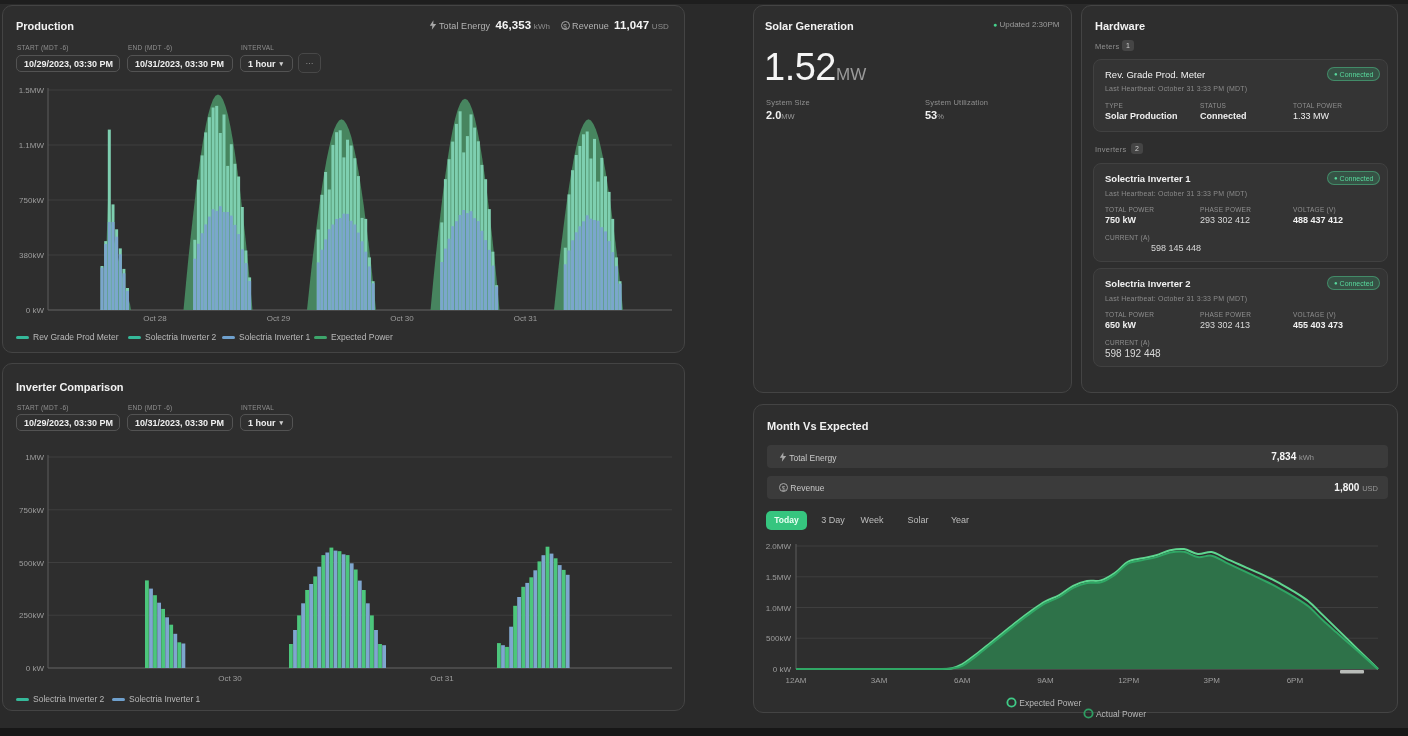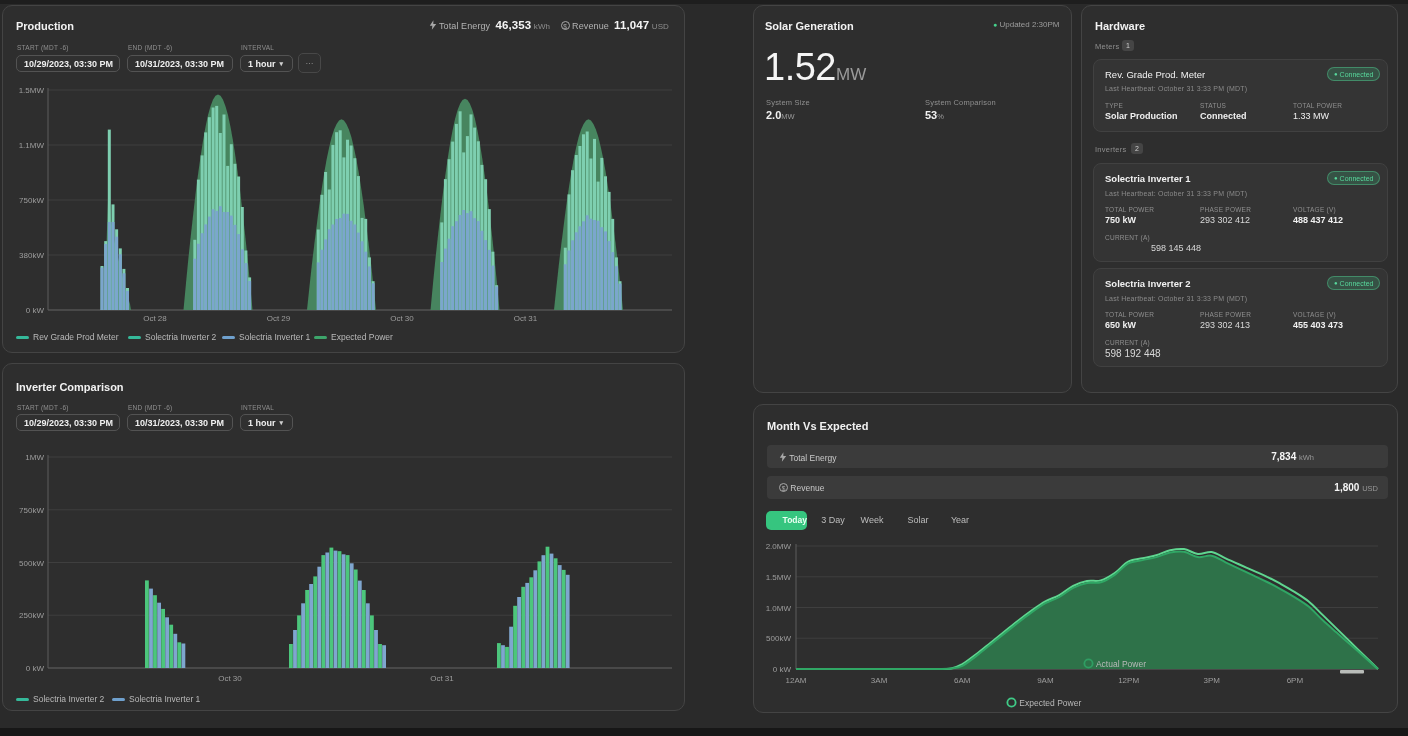--- a/index.html
+++ b/index.html
@@ -275,21 +275,21 @@
 <div style="position:absolute;left:16px;top:698px;width:13px;height:3px;border-radius:2px;background:#35b99a"></div>
 <div style="position:absolute;left:33px;top:694px;font-size:8.5px;color:#b9b9b9;white-space:nowrap">Solectria Inverter 2</div>
 <div style="position:absolute;left:112px;top:698px;width:13px;height:3px;border-radius:2px;background:#6fa0cd"></div>
 <div style="position:absolute;left:129px;top:694px;font-size:8.5px;color:#b9b9b9;white-space:nowrap">Solectria Inverter 1</div>
 <div class="card" style="left:753px;top:5px;width:319px;height:388px"></div>
 <div class="abs title" style="left:765px;top:20px">Solar Generation</div>
 <div class="abs" style="left:993px;top:20px;font-size:8px;color:#9c9c9c"><span style="color:#45d08b;font-size:7px">●</span> Updated 2:30PM</div>
 <div class="abs" style="left:764px;top:46px;font-size:38px;font-weight:300;color:#f5f5f5;letter-spacing:-0.5px">1.52<span style="font-size:17px;font-weight:400;color:#9a9a9a;letter-spacing:0">MW</span></div>
 <div style="position:absolute;left:766px;top:98px;text-align:left;font-size:7.5px;color:#8f8f8f;letter-spacing:0.2px;white-space:nowrap">System Size</div>
 <div class="abs" style="left:766px;top:109px;font-size:11px;font-weight:bold;color:#f2f2f2">2.0<span style="font-size:7.5px;font-weight:normal;color:#9a9a9a">MW</span></div>
-<div style="position:absolute;left:925px;top:98px;text-align:left;font-size:7.5px;color:#8f8f8f;letter-spacing:0.2px;white-space:nowrap">System Comparison</div>
+<div style="position:absolute;left:925px;top:98px;text-align:left;font-size:7.5px;color:#8f8f8f;letter-spacing:0.2px;white-space:nowrap">System Utilization</div>
 <div class="abs" style="left:925px;top:109px;font-size:11px;font-weight:bold;color:#f2f2f2">53<span style="font-size:7.5px;font-weight:normal;color:#9a9a9a">%</span></div>
 <div class="card" style="left:1081px;top:5px;width:317px;height:388px"></div>
 <div class="abs title" style="left:1095px;top:20px">Hardware</div>
 <div style="position:absolute;left:1095px;top:42px;text-align:left;font-size:7.5px;color:#8f8f8f;letter-spacing:0.25px;white-space:nowrap">Meters</div>
 <div style="position:absolute;left:1122px;top:40px;height:11px;background:#454545;border-radius:3px;color:#cfcfcf;font-size:7px;line-height:11px;text-align:center;padding:0 4px">1</div>
 <div style="position:absolute;left:1093px;top:59px;width:295px;height:73px;background:#343434;border:1px solid #414141;border-radius:8px"></div>
 <div class="abs" style="left:1105px;top:69px;font-size:9.5px;font-weight:normal;color:#f2f2f2">Rev. Grade Prod. Meter</div>
 <div style="position:absolute;left:1327px;top:67px;height:14px;border:1px solid rgba(82,208,148,0.45);border-radius:8px;background:rgba(62,190,130,0.22);color:#58d89c;font-size:7px;line-height:13px;padding:0 6px;white-space:nowrap"><span style="font-size:6px;vertical-align:1px">●</span> Connected</div>
 <div style="position:absolute;left:1105px;top:85px;text-align:left;font-size:7px;color:#8a8a8a;letter-spacing:0.2px;white-space:nowrap">Last Heartbeat: October 31 3:33 PM (MDT)</div>
 <div style="position:absolute;left:1105px;top:102px;text-align:left;font-size:6.5px;color:#8f8f8f;letter-spacing:0.25px;white-space:nowrap">TYPE</div>
@@ -327,21 +327,21 @@
 <div class="card" style="left:753px;top:404px;width:645px;height:309px"></div>
 <div class="abs title" style="left:767px;top:420px">Month Vs Expected</div>
 <div style="position:absolute;left:767px;top:445px;width:621px;height:23px;background:#3b3b3b;border-radius:4px"></div>
 <div class="abs" style="left:779px;top:452px;font-size:8.5px;color:#c9c9c9"><svg width="8" height="10" viewBox="0 0 10 12" style="vertical-align:-1px">
       <path d="M5.5 0 L1 7 L4.2 7 L3.6 12 L9 4.6 L5.4 4.6 Z" fill="#a8a8a8"></path>
     </svg> Total Energy</div>
 <div class="abs" style="left:1114px;top:451px;width:200px;text-align:right;font-size:10px;font-weight:bold;color:#f5f5f5">7,834 <span style="font-size:7.5px;font-weight:normal;color:#979797">kWh</span></div>
 <div style="position:absolute;left:767px;top:476px;width:621px;height:23px;background:#3b3b3b;border-radius:4px"></div>
 <div class="abs" style="left:779px;top:483px;font-size:8.5px;color:#c9c9c9"><span style="display:inline-block;width:9px;height:9px;border:1px solid #a8a8a8;border-radius:50%;font-size:6.5px;line-height:9px;text-align:center;color:#a8a8a8;vertical-align:0px">$</span> Revenue</div>
 <div class="abs" style="left:1178px;top:482px;width:200px;text-align:right;font-size:10px;font-weight:bold;color:#f5f5f5">1,800 <span style="font-size:7.5px;font-weight:normal;color:#979797">USD</span></div>
-<div style="position:absolute;left:766px;top:511px;width:41px;height:19px;background:#36c57f;border-radius:5px;color:#eafff3;font-size:8.5px;font-weight:bold;text-align:right;line-height:19px">Today</div>
+<div style="position:absolute;left:766px;top:511px;width:41px;height:19px;background:#36c57f;border-radius:5px;color:#eafff3;font-size:8.5px;font-weight:bold;text-align:center;line-height:19px">Today</div>
 <div class="abs" style="left:818px;top:515px;width:30px;text-align:center;font-size:9px;color:#bdbdbd">3 Day</div>
 <div class="abs" style="left:857px;top:515px;width:30px;text-align:center;font-size:9px;color:#bdbdbd">Week</div>
 <div class="abs" style="left:902px;top:515px;width:32px;text-align:center;font-size:9px;color:#bdbdbd">Solar</div>
 <div class="abs" style="left:947px;top:515px;width:26px;text-align:center;font-size:9px;color:#bdbdbd">Year</div>
 <svg style="position:absolute;left:753px;top:535px" width="645" height="160">
 <line x1="43" y1="11" x2="625" y2="11" stroke="#3f3f3f" stroke-width="1"></line>
 <text x="38" y="14" text-anchor="end" font-size="8" fill="#9d9d9d">2.0MW</text>
 <line x1="43" y1="41.8" x2="625" y2="41.8" stroke="#3f3f3f" stroke-width="1"></line>
 <text x="38" y="44.8" text-anchor="end" font-size="8" fill="#9d9d9d">1.5MW</text>
 <line x1="43" y1="72.5" x2="625" y2="72.5" stroke="#3f3f3f" stroke-width="1"></line>
@@ -360,14 +360,14 @@
 <text x="458.7" y="148" text-anchor="middle" font-size="8" fill="#9d9d9d">3PM</text>
 <text x="541.9" y="148" text-anchor="middle" font-size="8" fill="#9d9d9d">6PM</text>
 <path d="M43,134 C47.6,134 61.5,134 70.7,134 C80,134 89.2,134 98.4,134 C107.7,134 116.9,134 126.1,134 C135.4,134 144.6,134 153.9,134 C163.1,134 174.2,134.1 181.6,134 C189,133.9 193.6,133.9 198.2,133.4 C202.8,132.9 205.1,133 209.3,130.9 C213.4,128.9 218.5,124.6 223.1,121.1 C227.8,117.6 232.4,113.7 237,110 C241.6,106.3 246.2,102.6 250.9,98.9 C255.5,95.3 260.1,91.5 264.7,87.9 C269.3,84.3 273.9,80.7 278.6,77.4 C283.2,74.1 287.8,70.8 292.4,68.2 C297,65.6 301.7,64.6 306.3,62 C310.9,59.5 315.5,55.2 320.1,52.8 C324.8,50.5 329.4,48.8 334,47.9 C338.6,47 343.2,48.6 347.9,47.3 C352.5,46 357.1,43.1 361.7,39.9 C366.3,36.7 370.9,30.7 375.6,28.2 C380.2,25.8 384.8,26.2 389.4,25.1 C394,24.1 398.7,23.3 403.3,22.1 C407.9,20.8 412.5,18.5 417.1,17.6 C421.8,16.7 426.4,16 431,16.8 C435.6,17.5 440.2,21.5 444.9,22.1 C449.5,22.8 454.1,19.8 458.7,20.7 C463.3,21.5 467.9,25.1 472.6,27.3 C477.2,29.5 481.8,31.6 486.4,33.8 C491,36 495.7,38.2 500.3,40.4 C504.9,42.6 509.5,44.7 514.1,47 C518.8,49.3 523.4,51.8 528,54.4 C532.6,56.9 537.2,59.5 541.9,62.4 C546.5,65.2 551.1,67.8 555.7,71.6 C560.3,75.4 564.9,80.8 569.6,85.1 C574.2,89.4 578.8,93.3 583.4,97.3 C588,101.4 592.7,105.5 597.3,109.6 C601.9,113.6 606.5,117.7 611.1,121.8 C615.8,125.9 622.7,132 625,134 L625,134 L43,134 Z" fill="#2e7249"></path>
 <path d="M43,134 C47.6,134 61.5,134 70.7,134 C80,134 89.2,134 98.4,134 C107.7,134 116.9,134 126.1,134 C135.4,134 144.6,134 153.9,134 C163.1,134 174.2,134.1 181.6,134 C189,133.9 193.6,134.2 198.2,133.4 C202.8,132.6 205.1,131.4 209.3,129.1 C213.4,126.7 218.5,122.7 223.1,119.2 C227.8,115.8 232.4,111.9 237,108.2 C241.6,104.5 246.2,100.8 250.9,97.1 C255.5,93.4 260.1,89.6 264.7,86 C269.3,82.4 273.9,78.9 278.6,75.6 C283.2,72.3 287.8,68.9 292.4,66.4 C297,63.8 301.7,62.8 306.3,60.2 C310.9,57.6 315.5,53.3 320.1,51 C324.8,48.6 329.4,47 334,46.1 C338.6,45.1 343.2,46.8 347.9,45.4 C352.5,44.1 357.1,41.2 361.7,38.1 C366.3,34.9 370.9,28.8 375.6,26.4 C380.2,23.9 384.8,24.3 389.4,23.3 C394,22.3 398.7,21.6 403.3,20.2 C407.9,18.9 412.5,16.3 417.1,15.3 C421.8,14.3 426.4,13.5 431,14.1 C435.6,14.7 440.2,18.5 444.9,19 C449.5,19.5 454.1,16.4 458.7,17.1 C463.3,17.9 467.9,21.2 472.6,23.3 C477.2,25.3 481.8,27.4 486.4,29.5 C491,31.5 495.7,33.6 500.3,35.6 C504.9,37.7 509.5,39.5 514.1,41.8 C518.8,44 523.4,46.6 528,49.1 C532.6,51.7 537.2,54.3 541.9,57.1 C546.5,60 551.1,62.6 555.7,66.4 C560.3,70.1 564.9,75.4 569.6,79.9 C574.2,84.4 578.8,88.9 583.4,93.4 C588,97.9 592.7,102.4 597.3,106.9 C601.9,111.5 606.5,116 611.1,120.5 C615.8,125 622.7,131.7 625,134" fill="none" stroke="#5fd690" stroke-width="2"></path>
 <path d="M43,134 C47.6,134 61.5,134 70.7,134 C80,134 89.2,134 98.4,134 C107.7,134 116.9,134 126.1,134 C135.4,134 144.6,134 153.9,134 C163.1,134 174.2,134.1 181.6,134 C189,133.9 193.6,133.9 198.2,133.4 C202.8,132.9 205.1,133 209.3,130.9 C213.4,128.9 218.5,124.6 223.1,121.1 C227.8,117.6 232.4,113.7 237,110 C241.6,106.3 246.2,102.6 250.9,98.9 C255.5,95.3 260.1,91.5 264.7,87.9 C269.3,84.3 273.9,80.7 278.6,77.4 C283.2,74.1 287.8,70.8 292.4,68.2 C297,65.6 301.7,64.6 306.3,62 C310.9,59.5 315.5,55.2 320.1,52.8 C324.8,50.5 329.4,48.8 334,47.9 C338.6,47 343.2,48.6 347.9,47.3 C352.5,46 357.1,43.1 361.7,39.9 C366.3,36.7 370.9,30.7 375.6,28.2 C380.2,25.8 384.8,26.2 389.4,25.1 C394,24.1 398.7,23.3 403.3,22.1 C407.9,20.8 412.5,18.5 417.1,17.6 C421.8,16.7 426.4,16 431,16.8 C435.6,17.5 440.2,21.5 444.9,22.1 C449.5,22.8 454.1,19.8 458.7,20.7 C463.3,21.5 467.9,25.1 472.6,27.3 C477.2,29.5 481.8,31.6 486.4,33.8 C491,36 495.7,38.2 500.3,40.4 C504.9,42.6 509.5,44.7 514.1,47 C518.8,49.3 523.4,51.8 528,54.4 C532.6,56.9 537.2,59.5 541.9,62.4 C546.5,65.2 551.1,67.8 555.7,71.6 C560.3,75.4 564.9,80.8 569.6,85.1 C574.2,89.4 578.8,93.3 583.4,97.3 C588,101.4 592.7,105.5 597.3,109.6 C601.9,113.6 606.5,117.7 611.1,121.8 C615.8,125.9 622.7,132 625,134" fill="none" stroke="#30a765" stroke-width="2"></path>
 <rect x="587" y="135" width="24" height="3.5" fill="#b9bdb9" rx="1"></rect>
 </svg>
 <div class="abs" style="left:1006px;top:697px;font-size:8.5px;color:#b9b9b9"><svg width="11" height="11" viewBox="0 0 12 12" style="vertical-align:-2px">
       <circle cx="6" cy="6" r="4.5" fill="none" stroke="#3fcb87" stroke-width="2"></circle>
     </svg> Expected Power</div>
-<div class="abs" style="left:1083px;top:658px;font-size:8.5px;color:#b9b9b9"><svg width="11" height="11" viewBox="0 0 12 12" style="vertical-align:-2px">
+<div class="abs" style="left:1083px;top:708px;font-size:8.5px;color:#b9b9b9"><svg width="11" height="11" viewBox="0 0 12 12" style="vertical-align:-2px">
       <circle cx="6" cy="6" r="4.5" fill="none" stroke="#2f9e63" stroke-width="2"></circle>
     </svg> Actual Power</div>
 </body></html>

